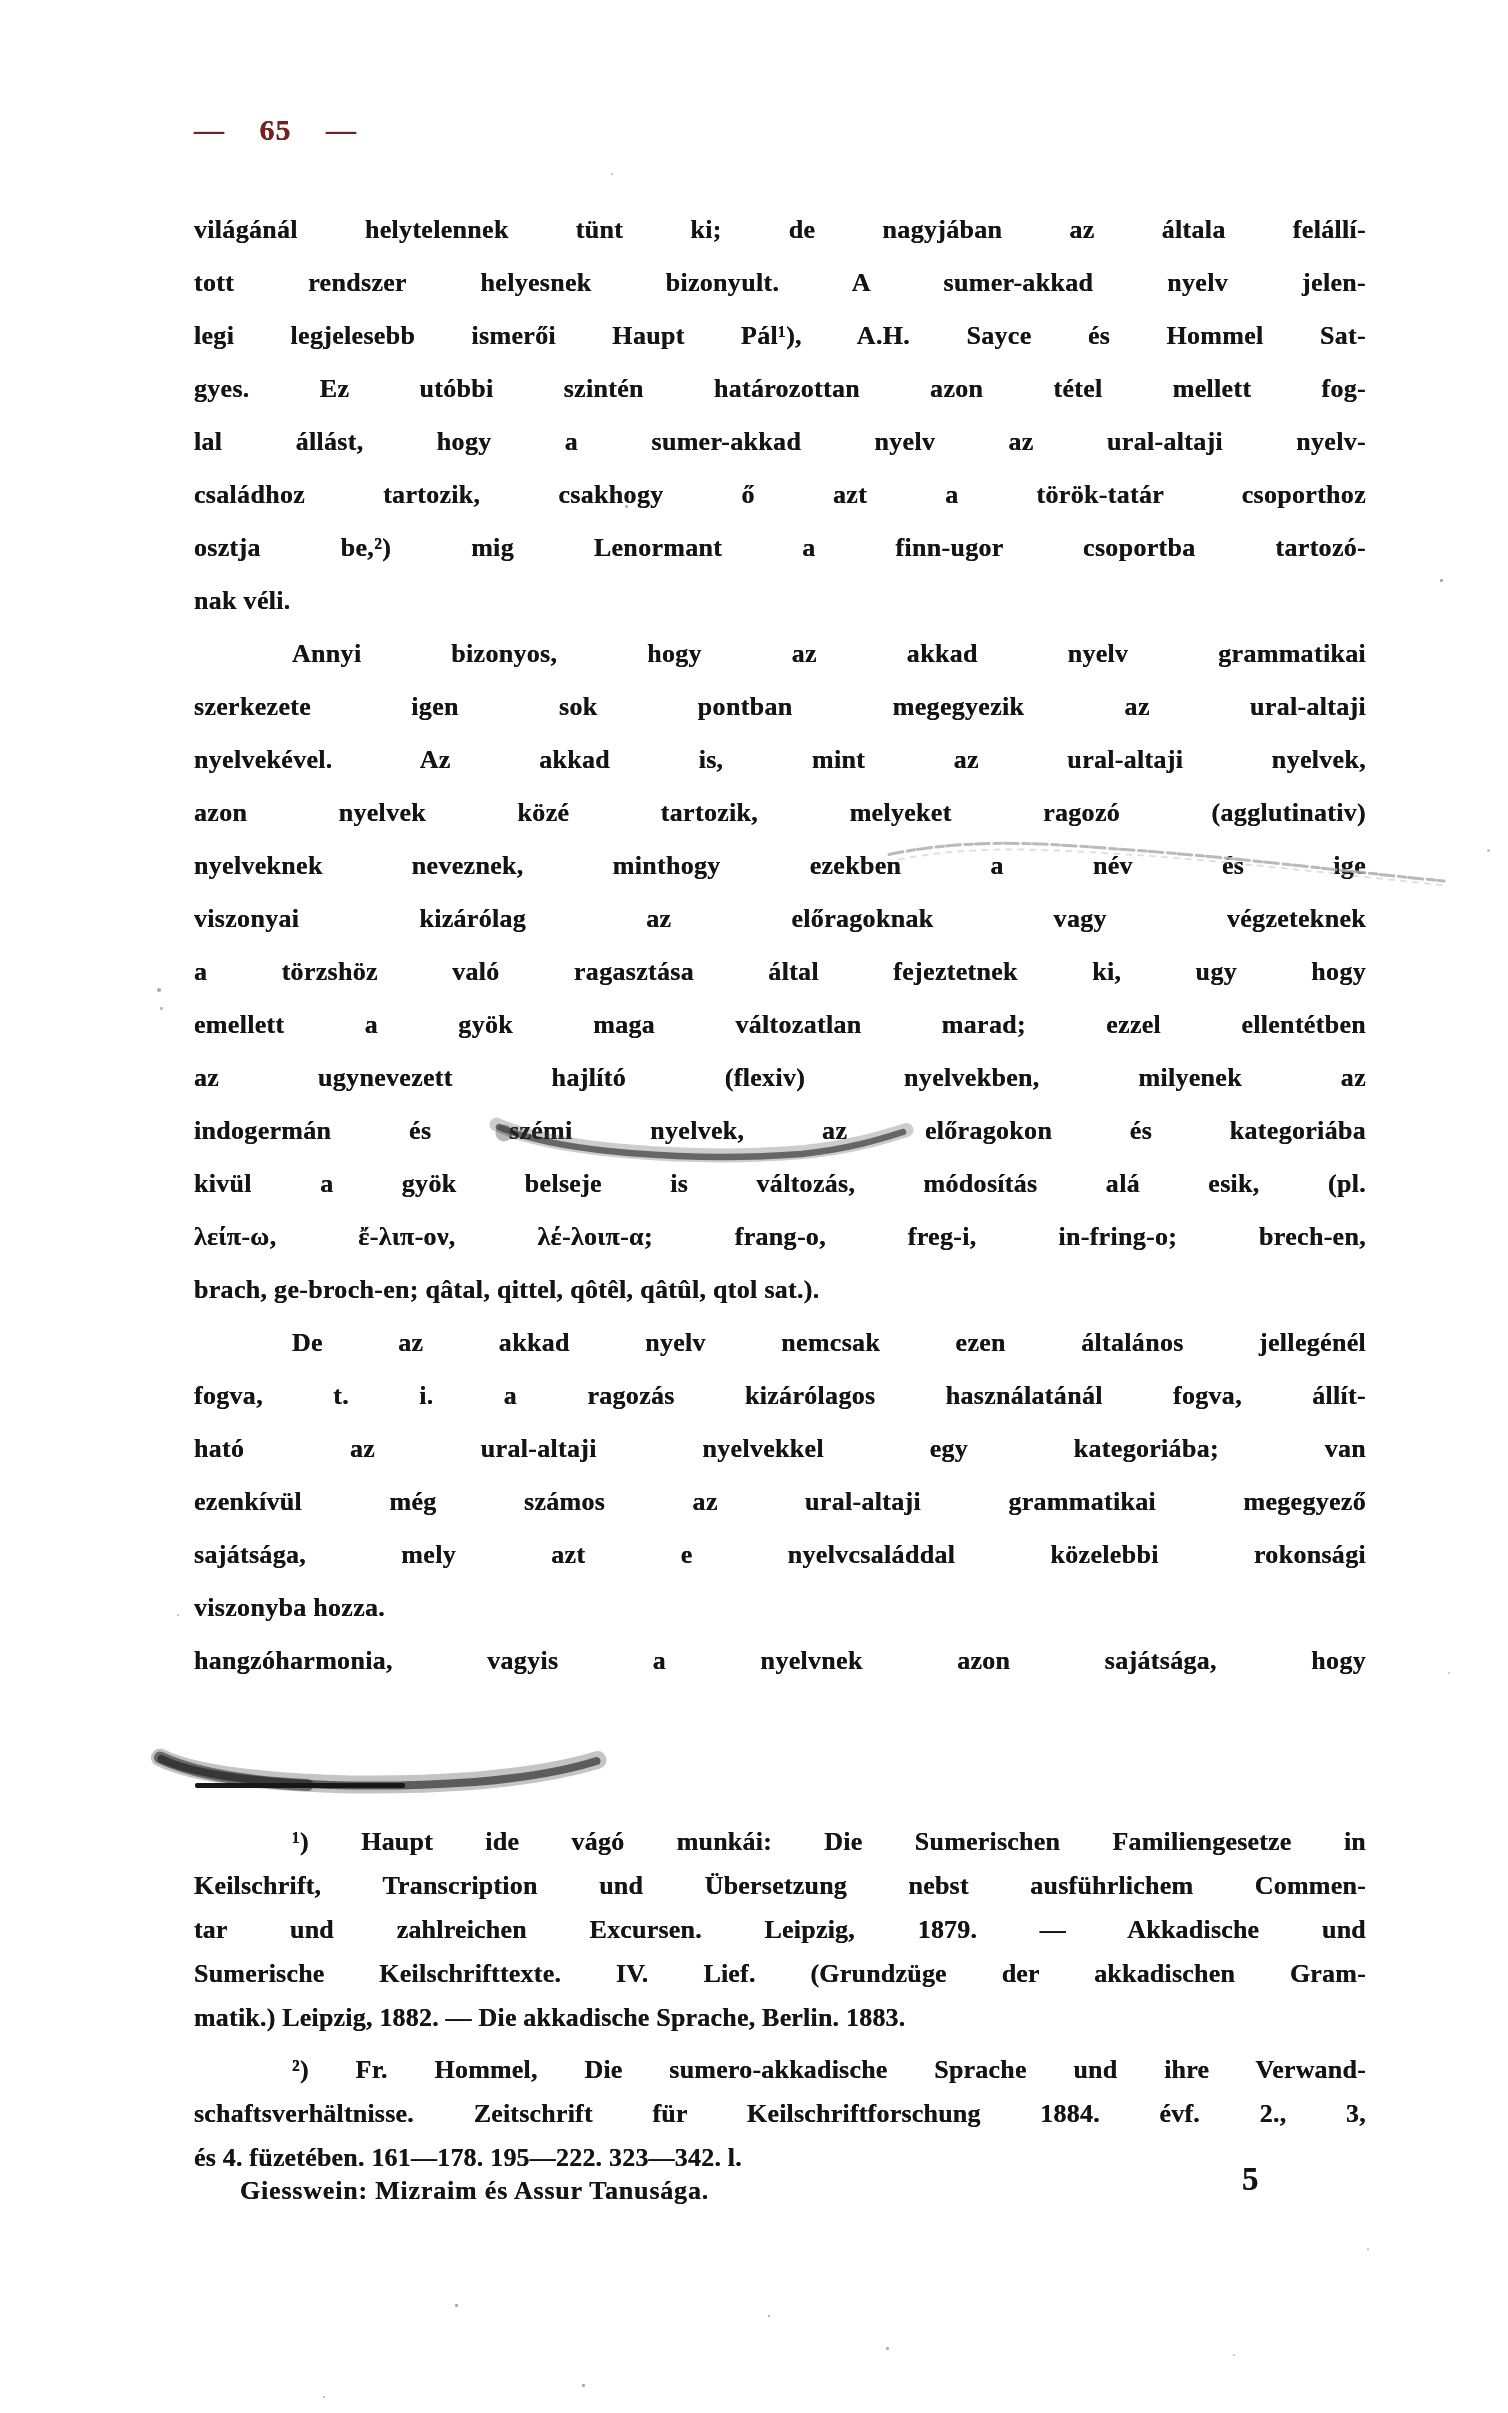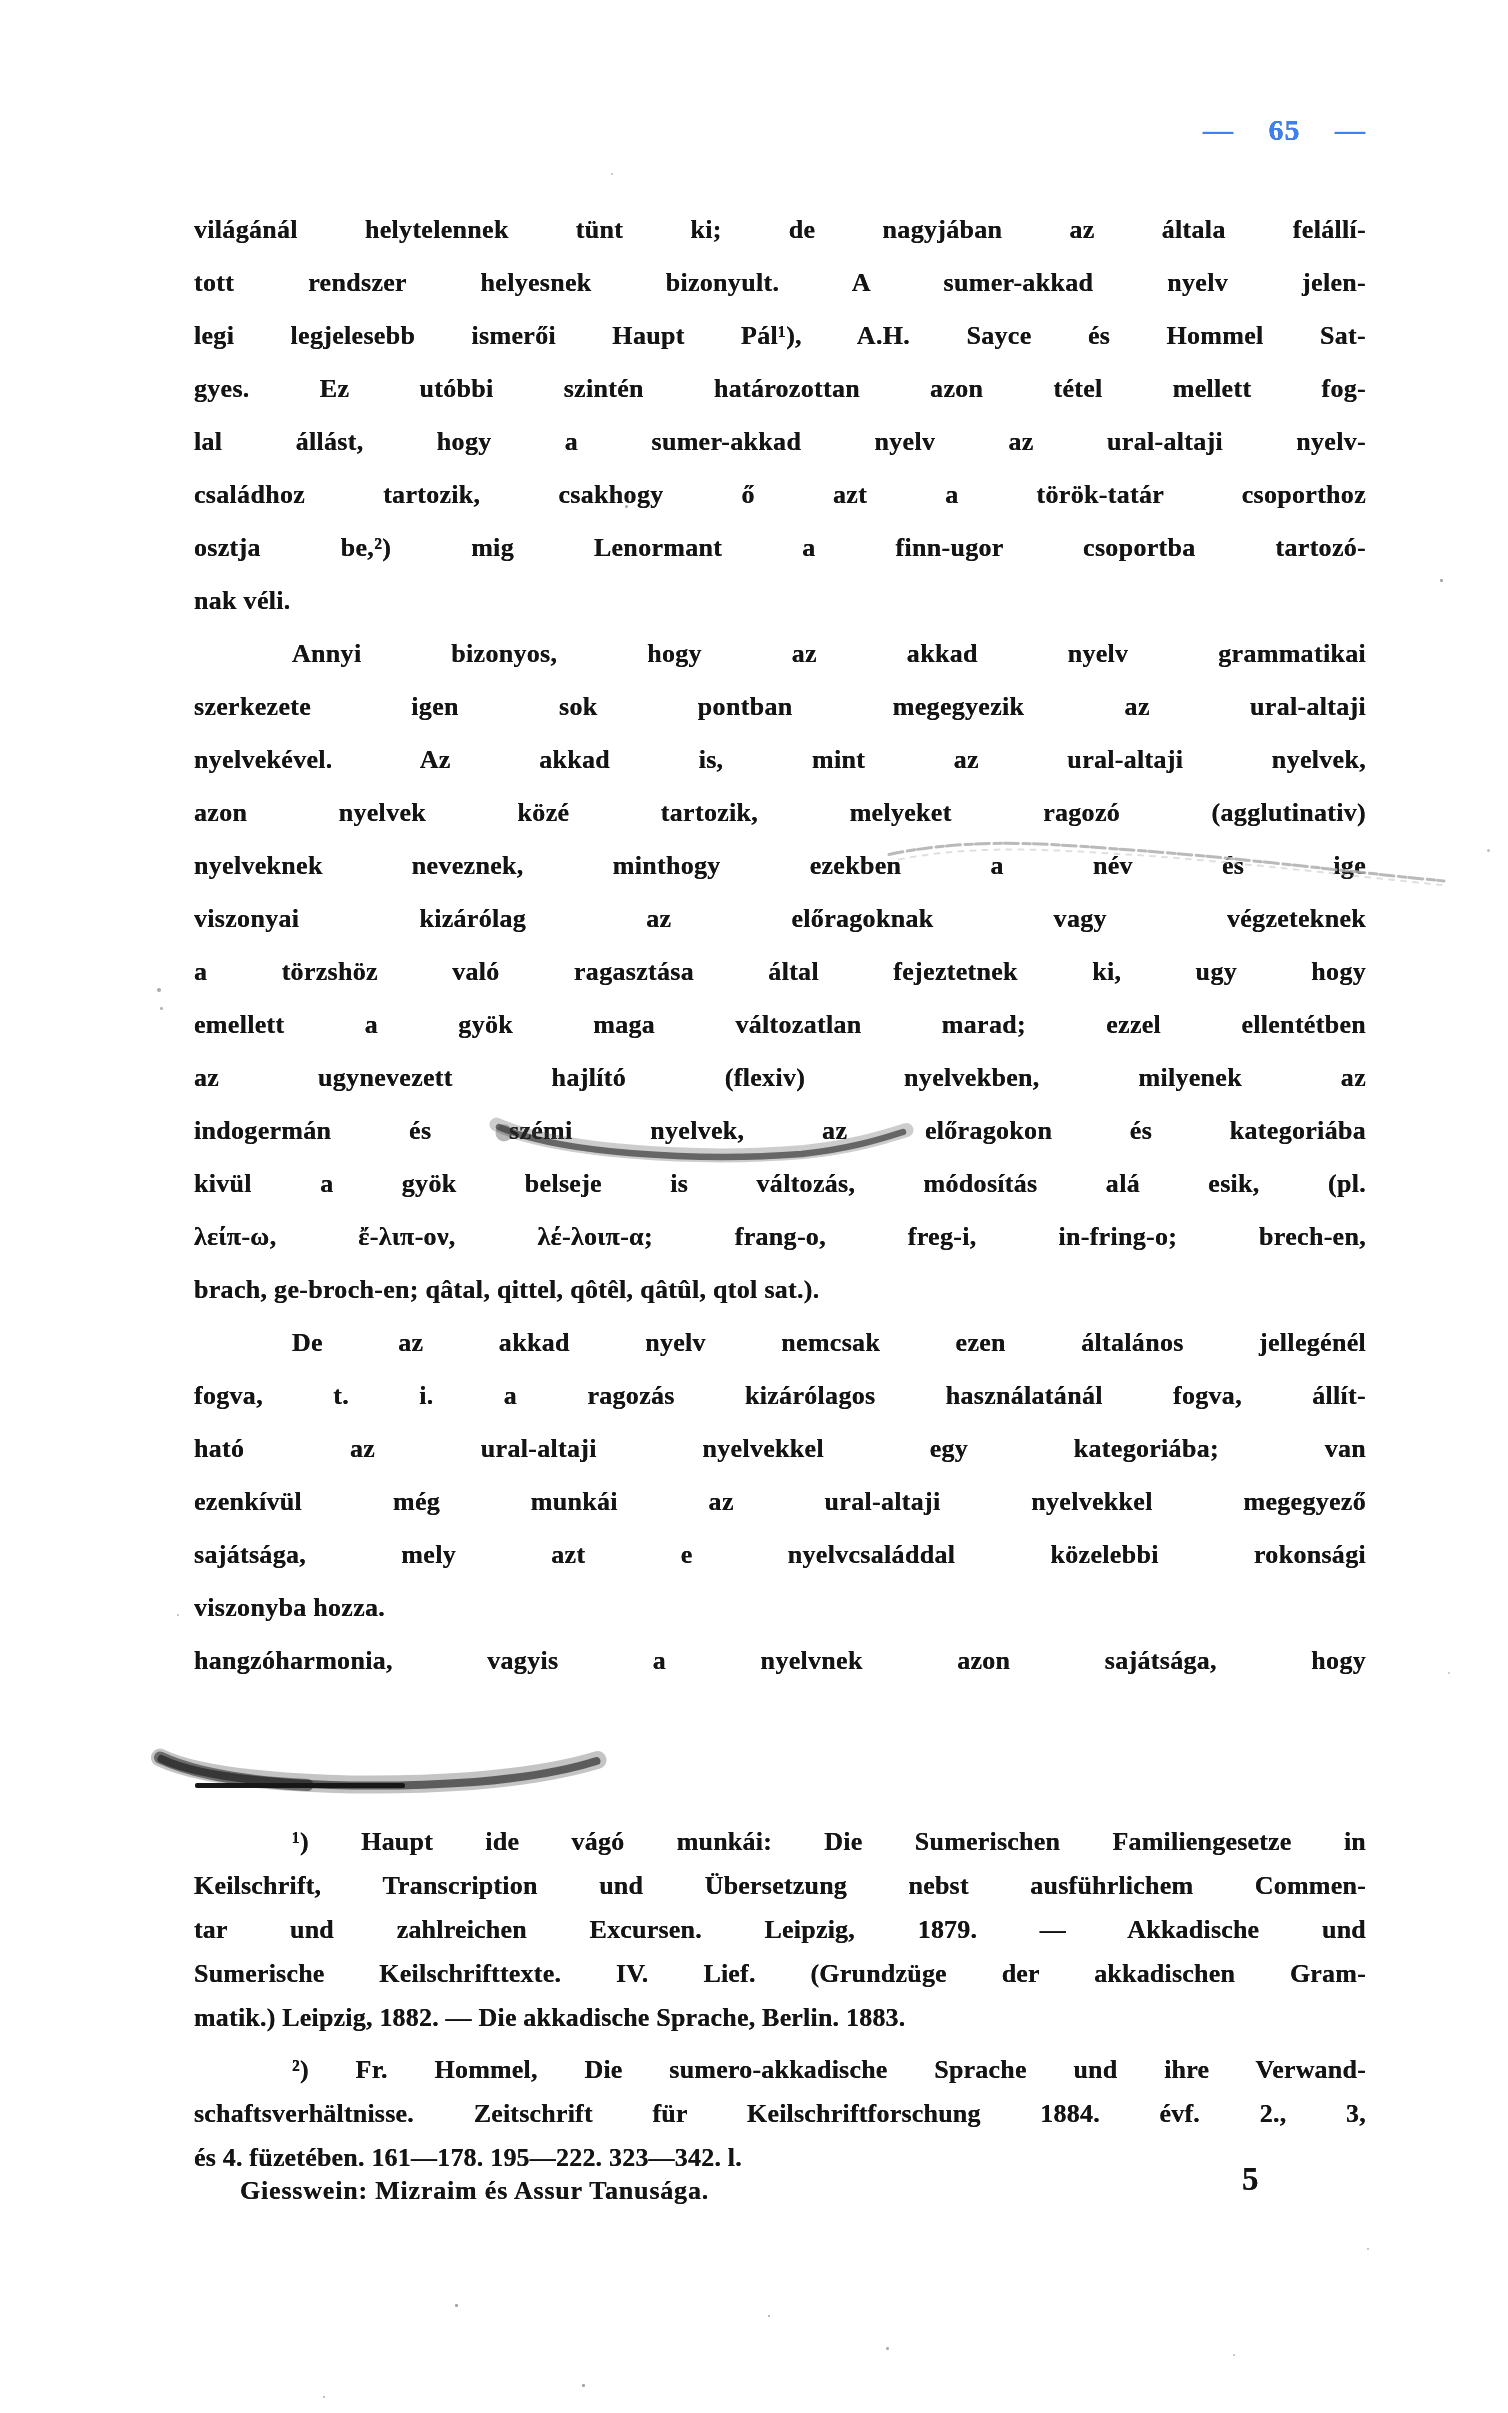--- a/index.html
+++ b/index.html
@@ -4,22 +4,22 @@
 <style>
   html,body{margin:0;padding:0;}
   body{
     width:1508px;height:2413px;position:relative;background:#ffffff;
     font-family:"Liberation Serif","DejaVu Serif",serif;color:#141414;
     overflow:hidden;
   }
   .page{position:absolute;inset:0;background:#ffffff;}
   .ink{text-shadow:0 0 0.6px rgba(10,10,10,.85);}
   .pagenum{
-    position:absolute;left:194px;top:113px;width:1172px;text-align:right;
-    font-size:30px;font-weight:bold;word-spacing:26px;letter-spacing:1px;color:#3b82f6;
+    position:absolute;left:194px;top:113px;width:1172px;text-align:left;
+    font-size:30px;font-weight:bold;word-spacing:26px;letter-spacing:1px;color:#7f1d1d;
   }
   .body-block{
     position:absolute;left:194px;top:203px;width:1172px;
     font-size:26px;font-weight:bold;letter-spacing:0.3px;
   }
   .body-block .tline{height:53px;line-height:53px;}
   .tline{white-space:nowrap;text-align:left;}
   .tline.just{white-space:normal;text-align:justify;text-align-last:justify;}
   .tline.ind{padding-left:98px;}
   .fnrule{
@@ -65,21 +65,21 @@
       <div class="tline just">a törzshöz való ragasztása által fejeztetnek ki, ugy hogy</div>
       <div class="tline just">emellett a gyök maga változatlan marad; ezzel ellentétben</div>
       <div class="tline just">az ugynevezett hajlító (flexiv) nyelvekben, milyenek az</div>
       <div class="tline just">indogermán és szémi nyelvek, az előragokon és kategoriába</div>
       <div class="tline just">kivül a gyök belseje is változás, módosítás alá esik, (pl.</div>
       <div class="tline just">λείπ-ω, ἔ-λιπ-ον, λέ-λοιπ-α; frang-o, freg-i, in-fring-o; brech-en,</div>
       <div class="tline">brach, ge-broch-en; qâtal, qittel, qôtêl, qâtûl, qtol sat.).</div>
       <div class="tline just ind">De az akkad nyelv nemcsak ezen általános jellegénél</div>
       <div class="tline just">fogva, t. i. a ragozás kizárólagos használatánál fogva, állít-</div>
       <div class="tline just">ható az ural-altaji nyelvekkel egy kategoriába; van</div>
-      <div class="tline just">ezenkívül még munkái az ural-altaji nyelvekkel megegyező</div>
+      <div class="tline just">ezenkívül még számos az ural-altaji grammatikai megegyező</div>
       <div class="tline just">sajátsága, mely azt e nyelvcsaláddal közelebbi rokonsági</div>
       <div class="tline">viszonyba hozza.</div>
       <div class="tline just">hangzóharmonia, vagyis a nyelvnek azon sajátsága, hogy</div>
     </div>
 
   <svg class="mark" style="left:850px;top:832px;" width="608" height="65" viewBox="0 0 1210 130">
     <path d="M 75,45 C 250,8 420,26 560,36 C 760,50 980,78 1185,98" fill="none" stroke="#aeaeae" stroke-width="6" stroke-linecap="round" stroke-dasharray="28 9 15 6" opacity="0.85"></path>
     <path d="M 95,55 C 260,22 430,38 570,46 C 770,60 985,86 1180,106" fill="none" stroke="#c2c2c2" stroke-width="4" stroke-linecap="round" stroke-dasharray="10 14" opacity="0.5"></path>
   </svg>
 

